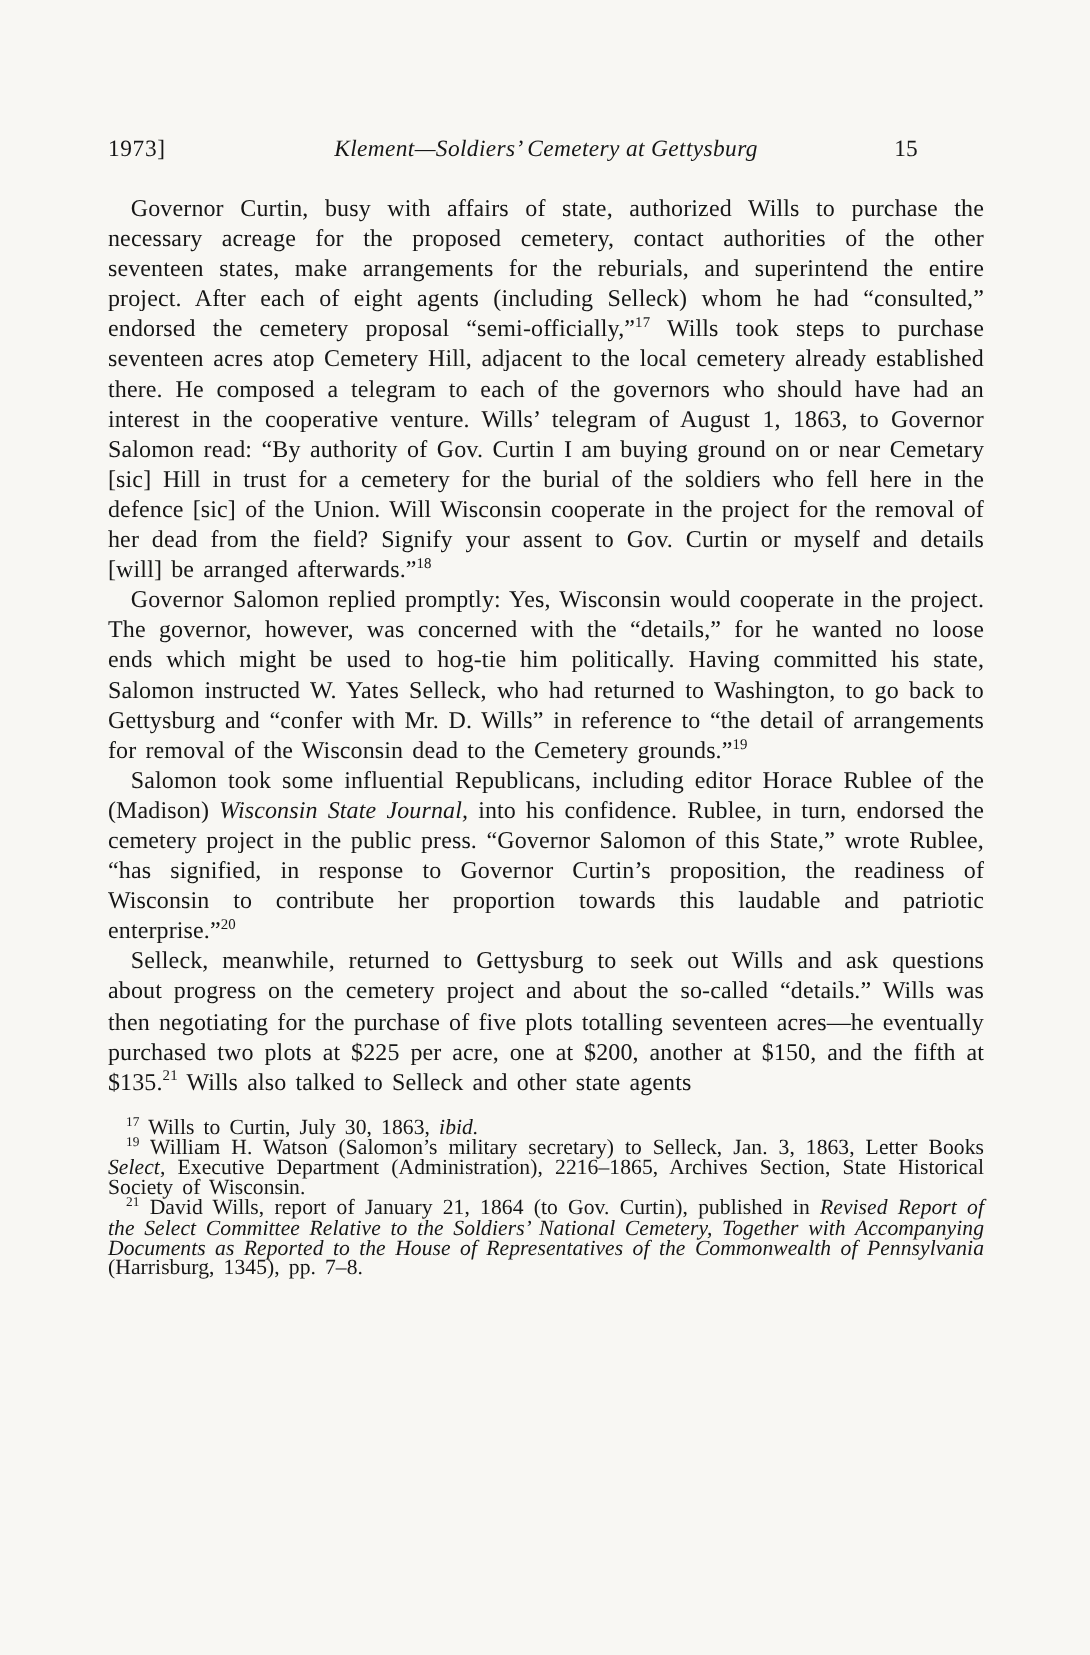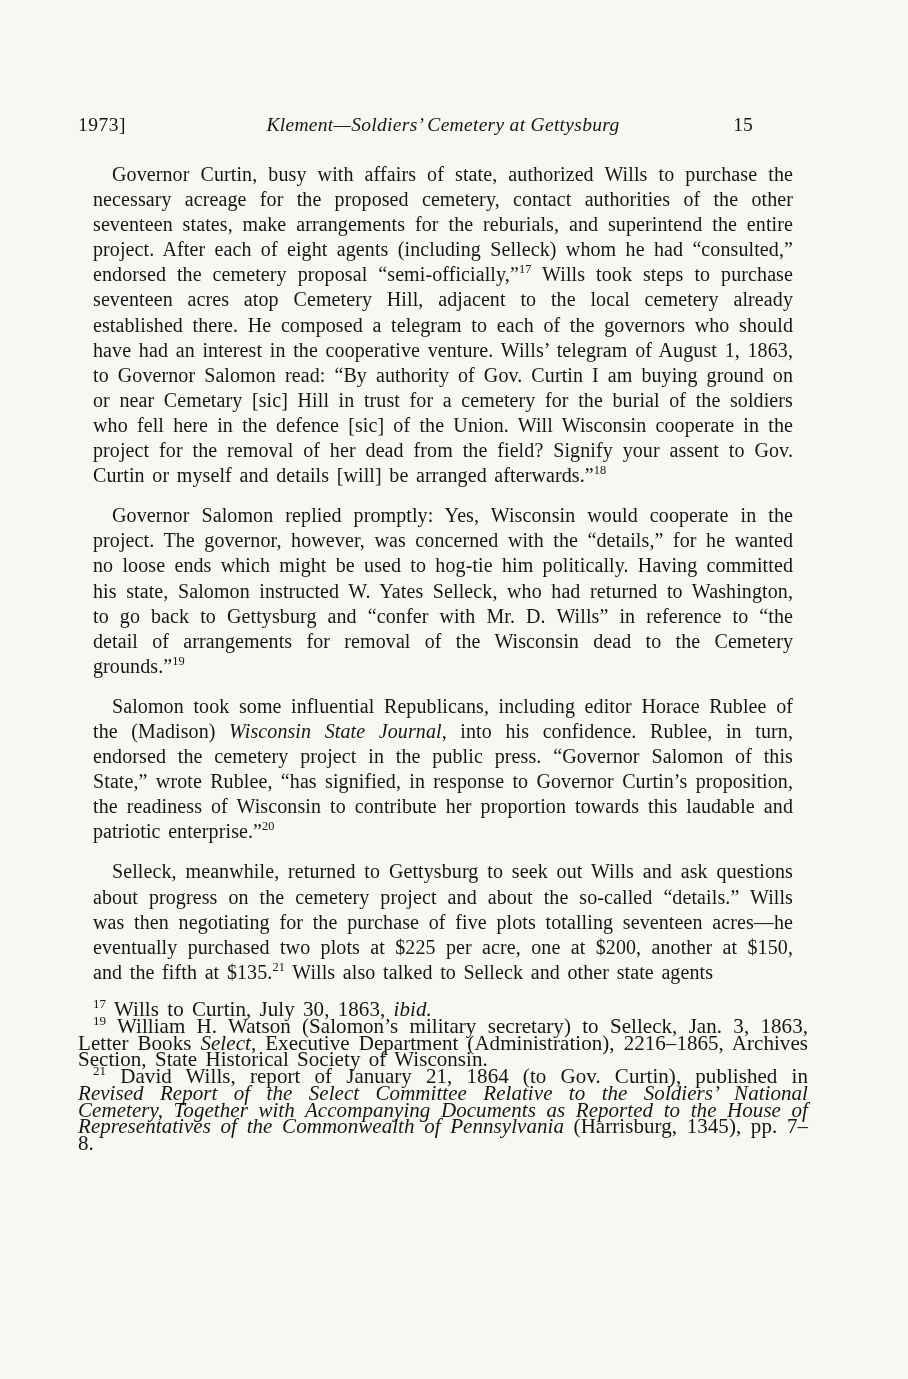--- a/index.html
+++ b/index.html
@@ -13,21 +13,21 @@
   }
   .page {
     position: relative;
     width: 908px;
     height: 1379px;
     overflow: hidden;
     background: var(--page-bg, #f8f7f3);
   }
   .content {
     position: absolute;
-    left: 78px;
+    left: 90px;
     top: 112px;
     width: 730px;
   }
   .header {
     display: flex;
     align-items: baseline;
     font-size: 19.5px;
     line-height: 26px;
     margin-bottom: 24px;
   }
@@ -41,34 +41,34 @@
     text-align: center;
     font-style: italic;
     letter-spacing: 0.3px;
     font-family: Liberation Serif, serif;
   }
   .header .pagenum {
     width: 130px;
     text-align: center;
   }
   .body-text .para {
-    margin: 15px;
+    margin: 0;
     font-size: 20px;
     line-height: 25.1px;
     text-align: justify;
     text-indent: 19px;
     letter-spacing: 0.1px;
     word-spacing: 2.5px;
   }
   .footnotes {
     margin-top: 16px;
   }
   .footnotes .fn {
     margin: 0;
-    font-size: 21px;
+    font-size: 18px;
     line-height: 16.8px;
     text-align: justify;
     text-indent: 15px;
     letter-spacing: 0.05px;
     word-spacing: 3px;
   }
   sup {
     font-size: 0.62em;
     line-height: 0;
     vertical-align: super;

